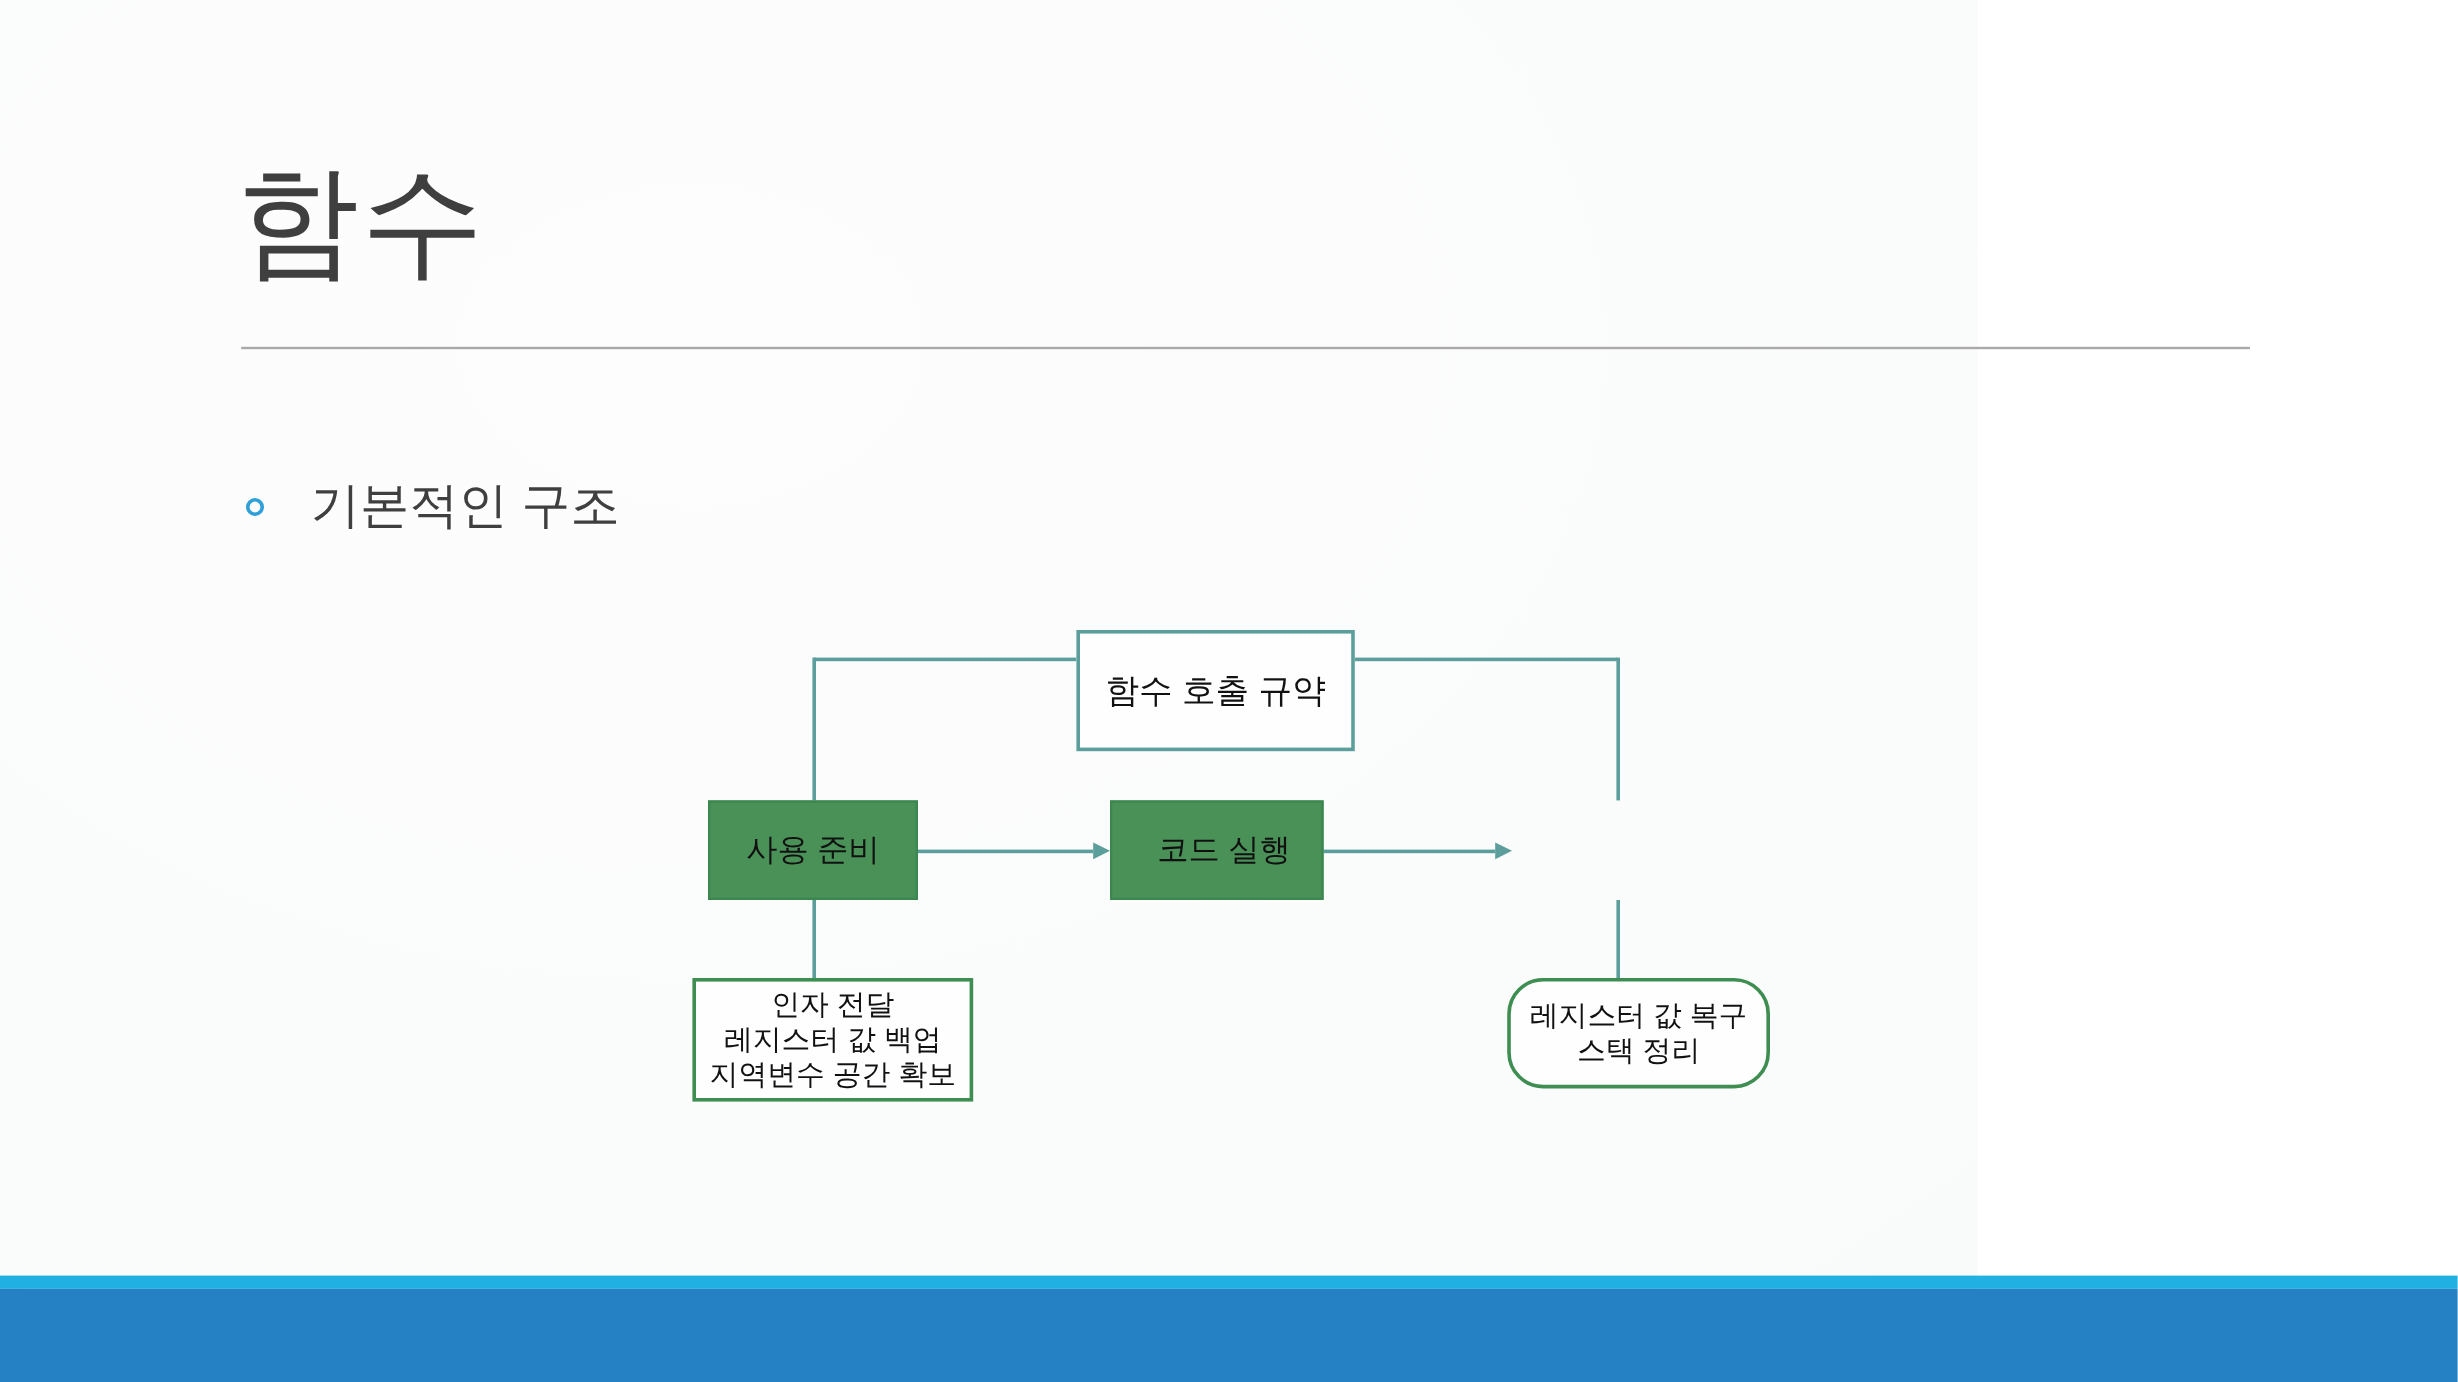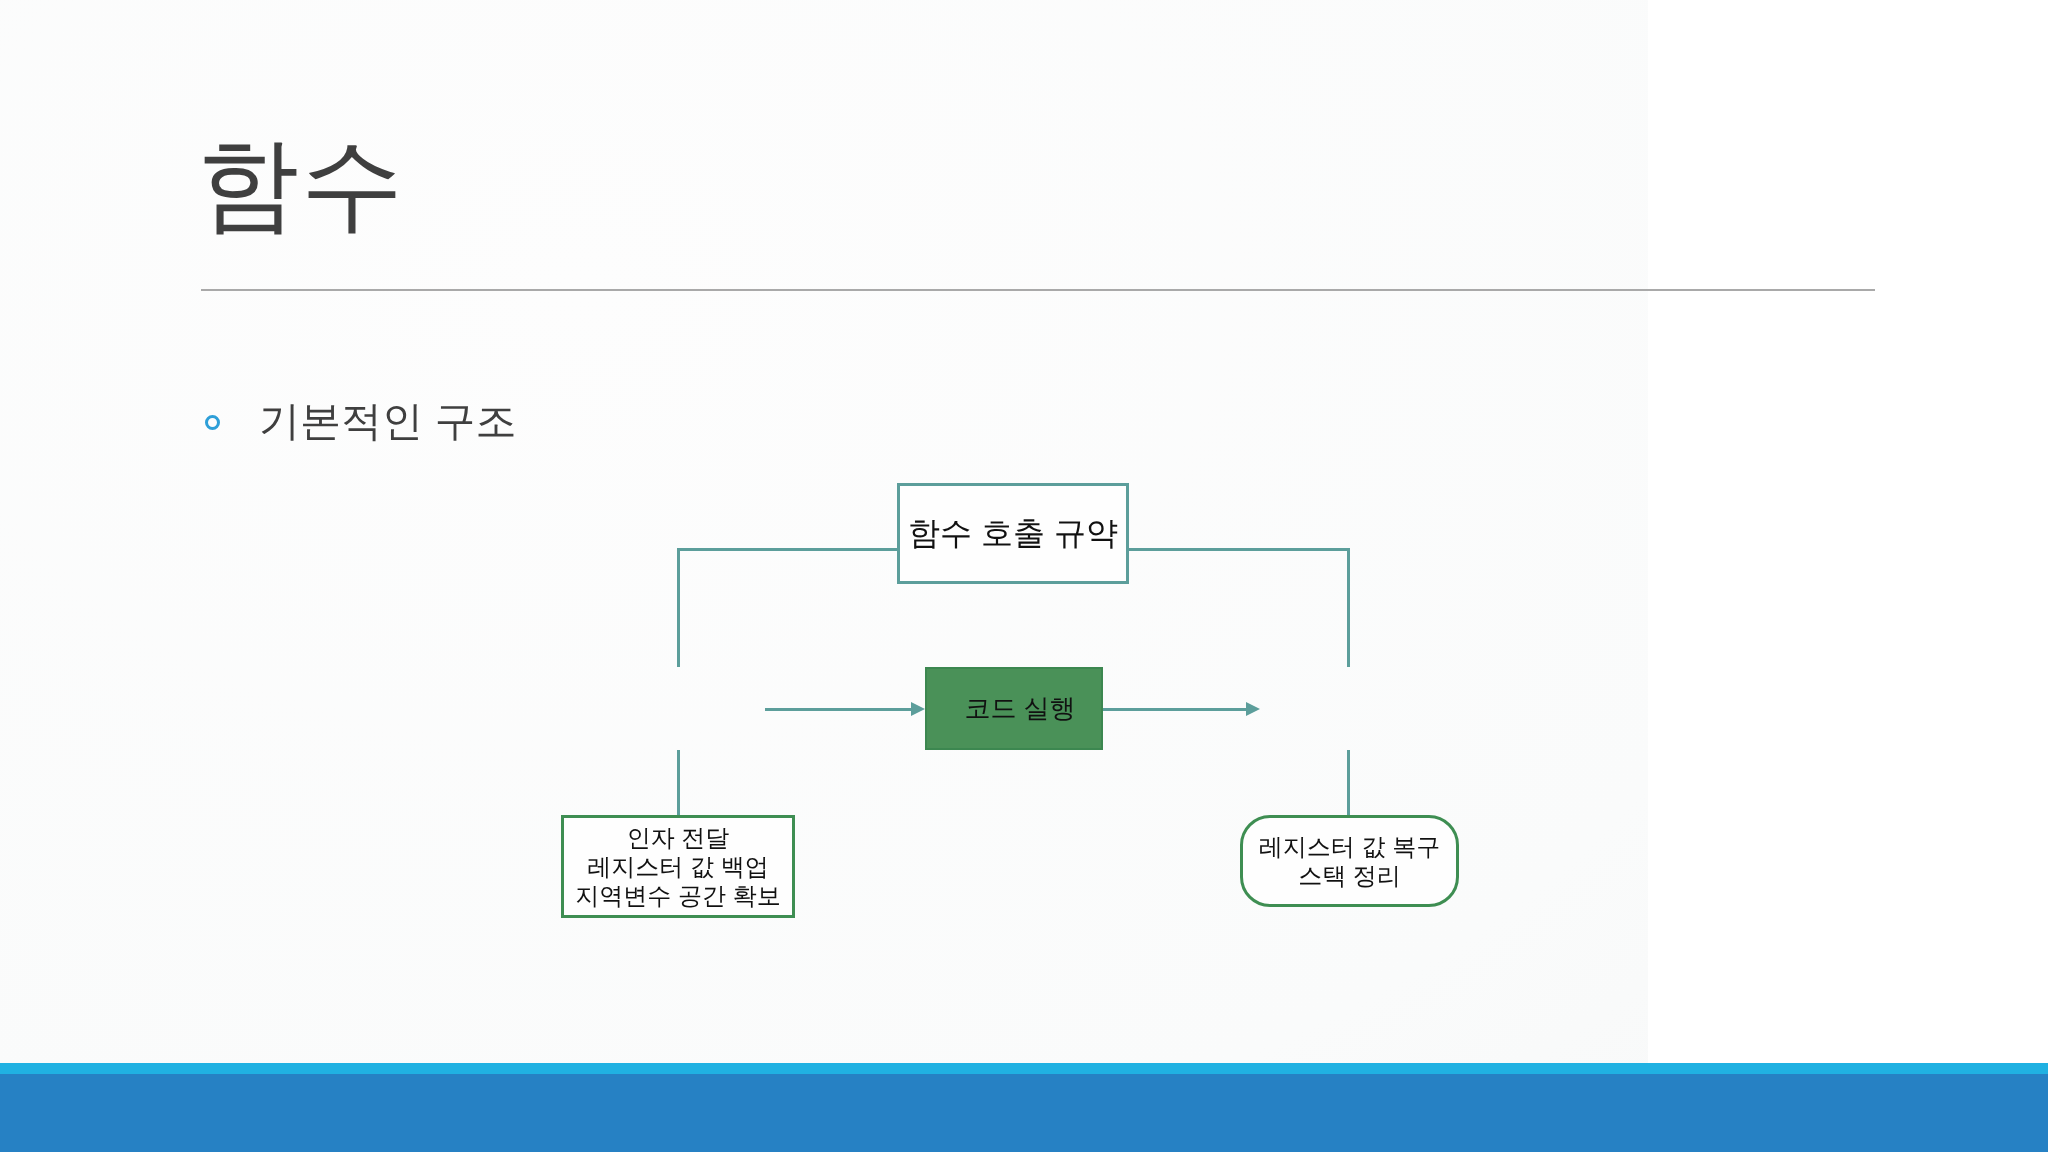--- a/index.html
+++ b/index.html
@@ -35,34 +35,34 @@
   .bullet-text{
     font-size:41px;color:var(--title-text,#3F3F3F);line-height:1.1;
   }
   
   .dbox{
     position:absolute;display:flex;align-items:center;justify-content:center;
     text-align:center;box-sizing:border-box;
     color:var(--box-text,#111111);font-size:26px;
   }
   .top-box{
-    left:897px;top:483px;width:232px;height:101px;
+    left:897px;top:525px;width:232px;height:101px;
     background:#fefefe;border:3px solid var(--teal-line,#5C9E9B);
-    font-size:32px;
+    font-size:28px;
   }
   .green-box{
     background:var(--green-fill,#4A9158);
     border:2px solid var(--green-fill-border,#3C8750);
   }
   .green-a{left:590px;top:667px;width:175px;height:83px;}
   .green-b{left:925px;top:667px;width:178px;height:83px;padding-left:12px;}
   .green-c{left:1260px;top:667px;width:177px;height:83px;}
   .note-box{
     background:#fefefe;border:3px solid var(--note-border-green,#3E8E52);
-    font-size:24px;line-height:29px;flex-direction:column;
+    font-size:24px;line-height:29px;flex-direction:column;margin-left:16px;
   }
   .note-left{left:561px;top:815px;width:234px;height:103px;}
   .note-right{left:1240px;top:815px;width:219px;height:92px;border-radius:30px;}
   
   .conn{position:absolute;background:var(--teal-line,#5C9E9B);}
   .conn-left-h{left:678px;top:548px;width:219px;height:3px;}
   .conn-left-v{left:677px;top:548px;width:3px;height:119px;}
   .conn-right-h{left:1129px;top:548px;width:219px;height:3px;}
   .conn-right-v{left:1347px;top:548px;width:3px;height:119px;}
   .conn-a-down{left:677px;top:750px;width:3px;height:65px;}
@@ -99,20 +99,21 @@
   <div class="conn conn-right-v"></div>
   <div class="conn conn-a-down"></div>
   <div class="conn conn-c-down"></div>
   <div class="conn arrow1-line"></div>
   <div class="arrow-head arrow1-head"></div>
   <div class="conn arrow2-line"></div>
   <div class="arrow-head arrow2-head"></div>
 
   <div class="dbox top-box">함수 호출 규약</div>
 
+  <div class="dbox green-box green-a">사용 준비</div>
   <div class="dbox green-box green-b">코드 실행</div>
 
   <div class="dbox note-box note-left">
     <span>인자 전달</span>
     <span>레지스터 값 백업</span>
     <span>지역변수 공간 확보</span>
   </div>
 
   <div class="dbox note-box note-right">
     <span>레지스터 값 복구</span>

